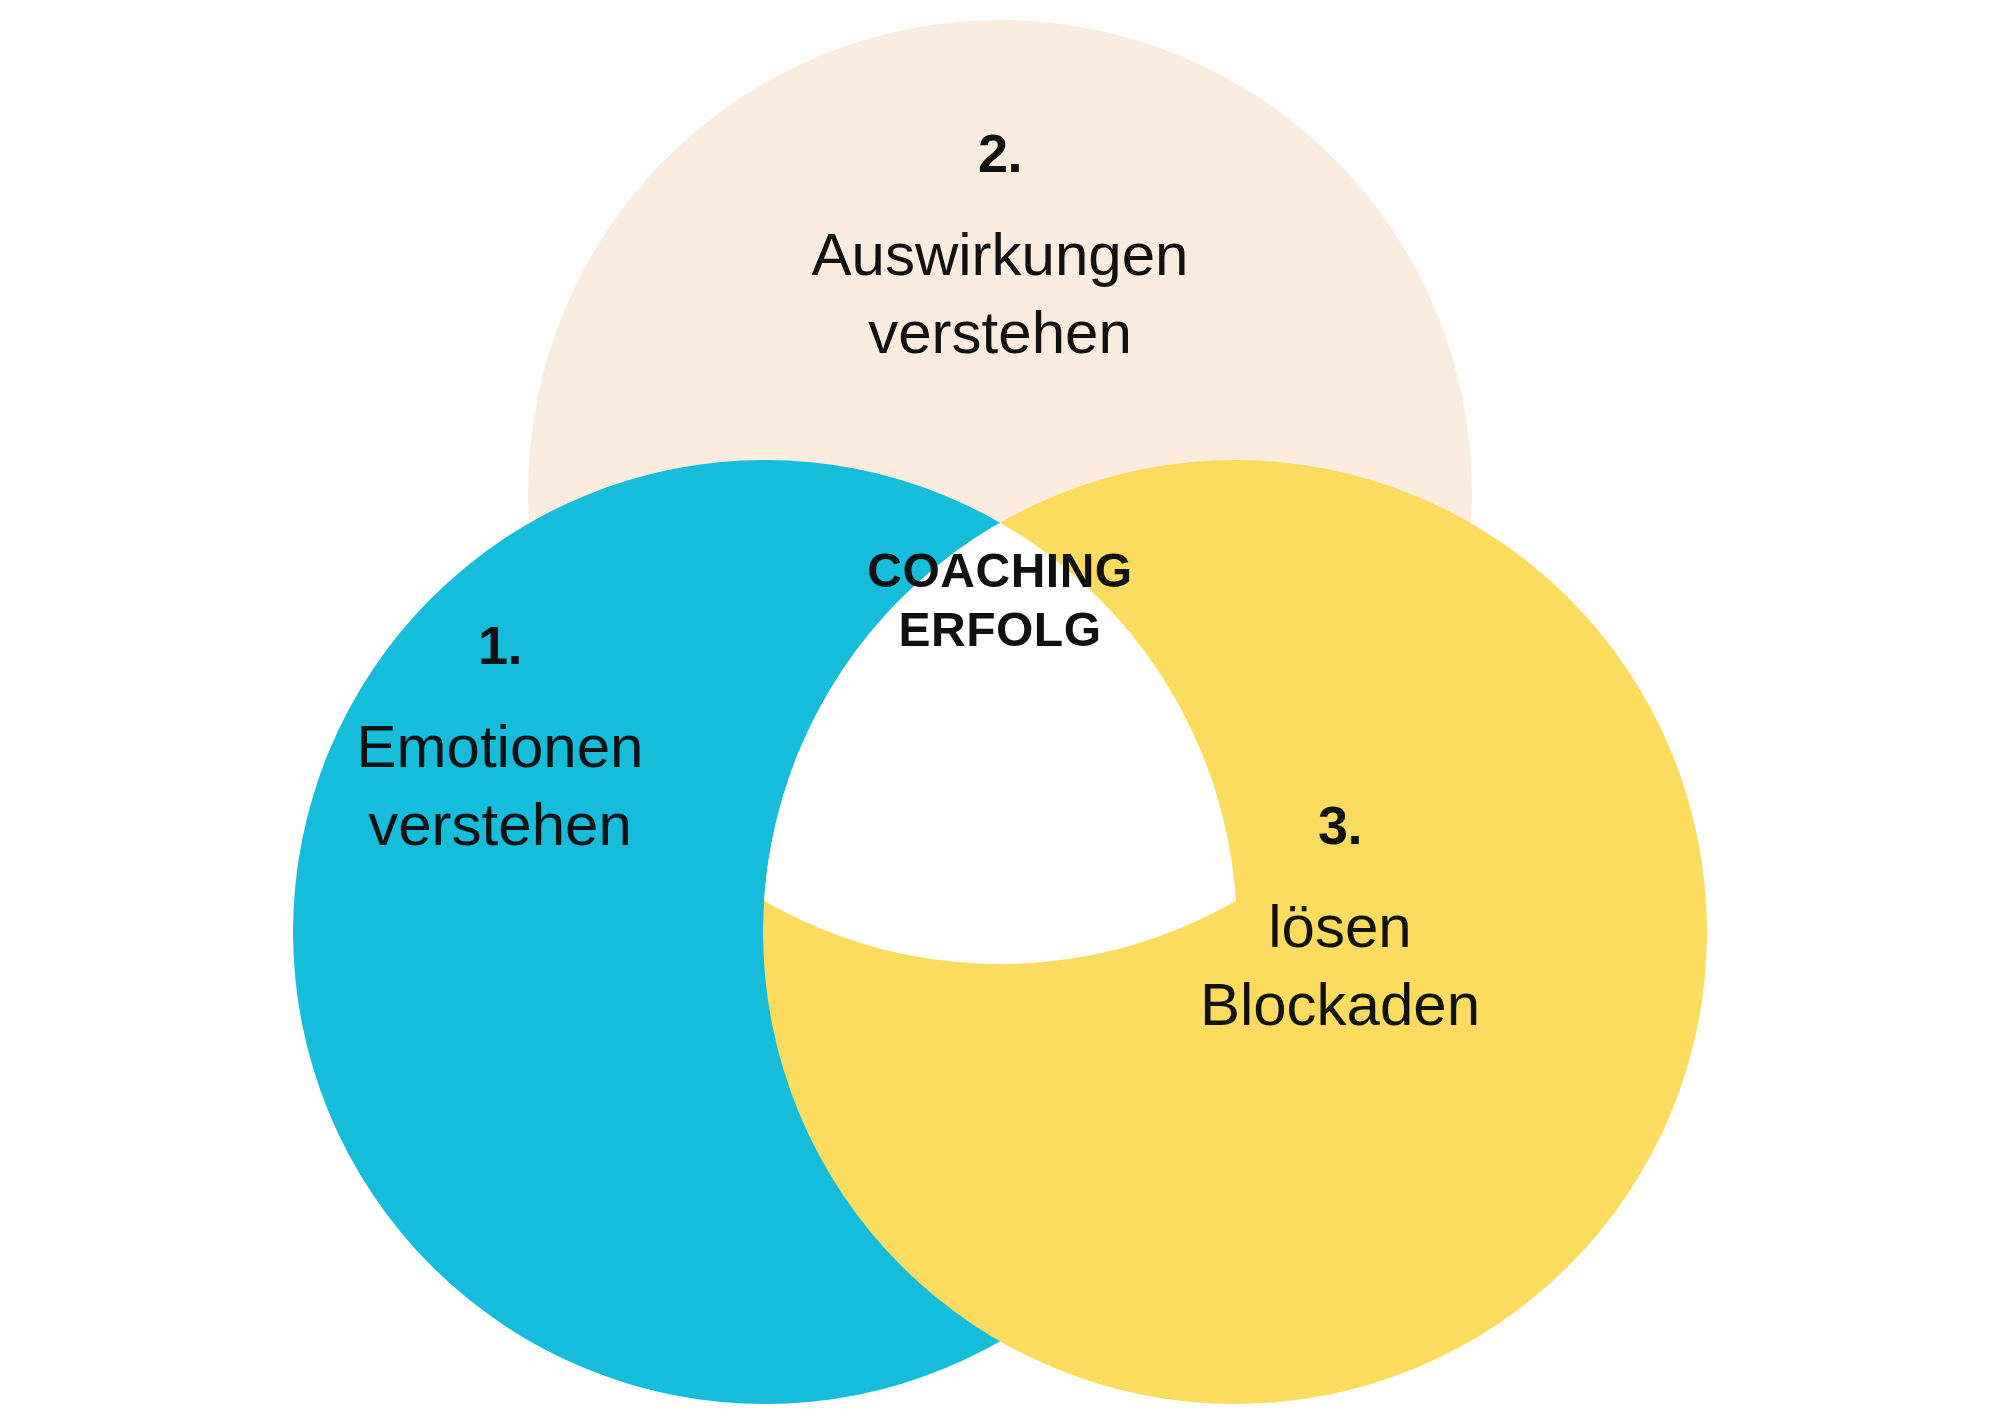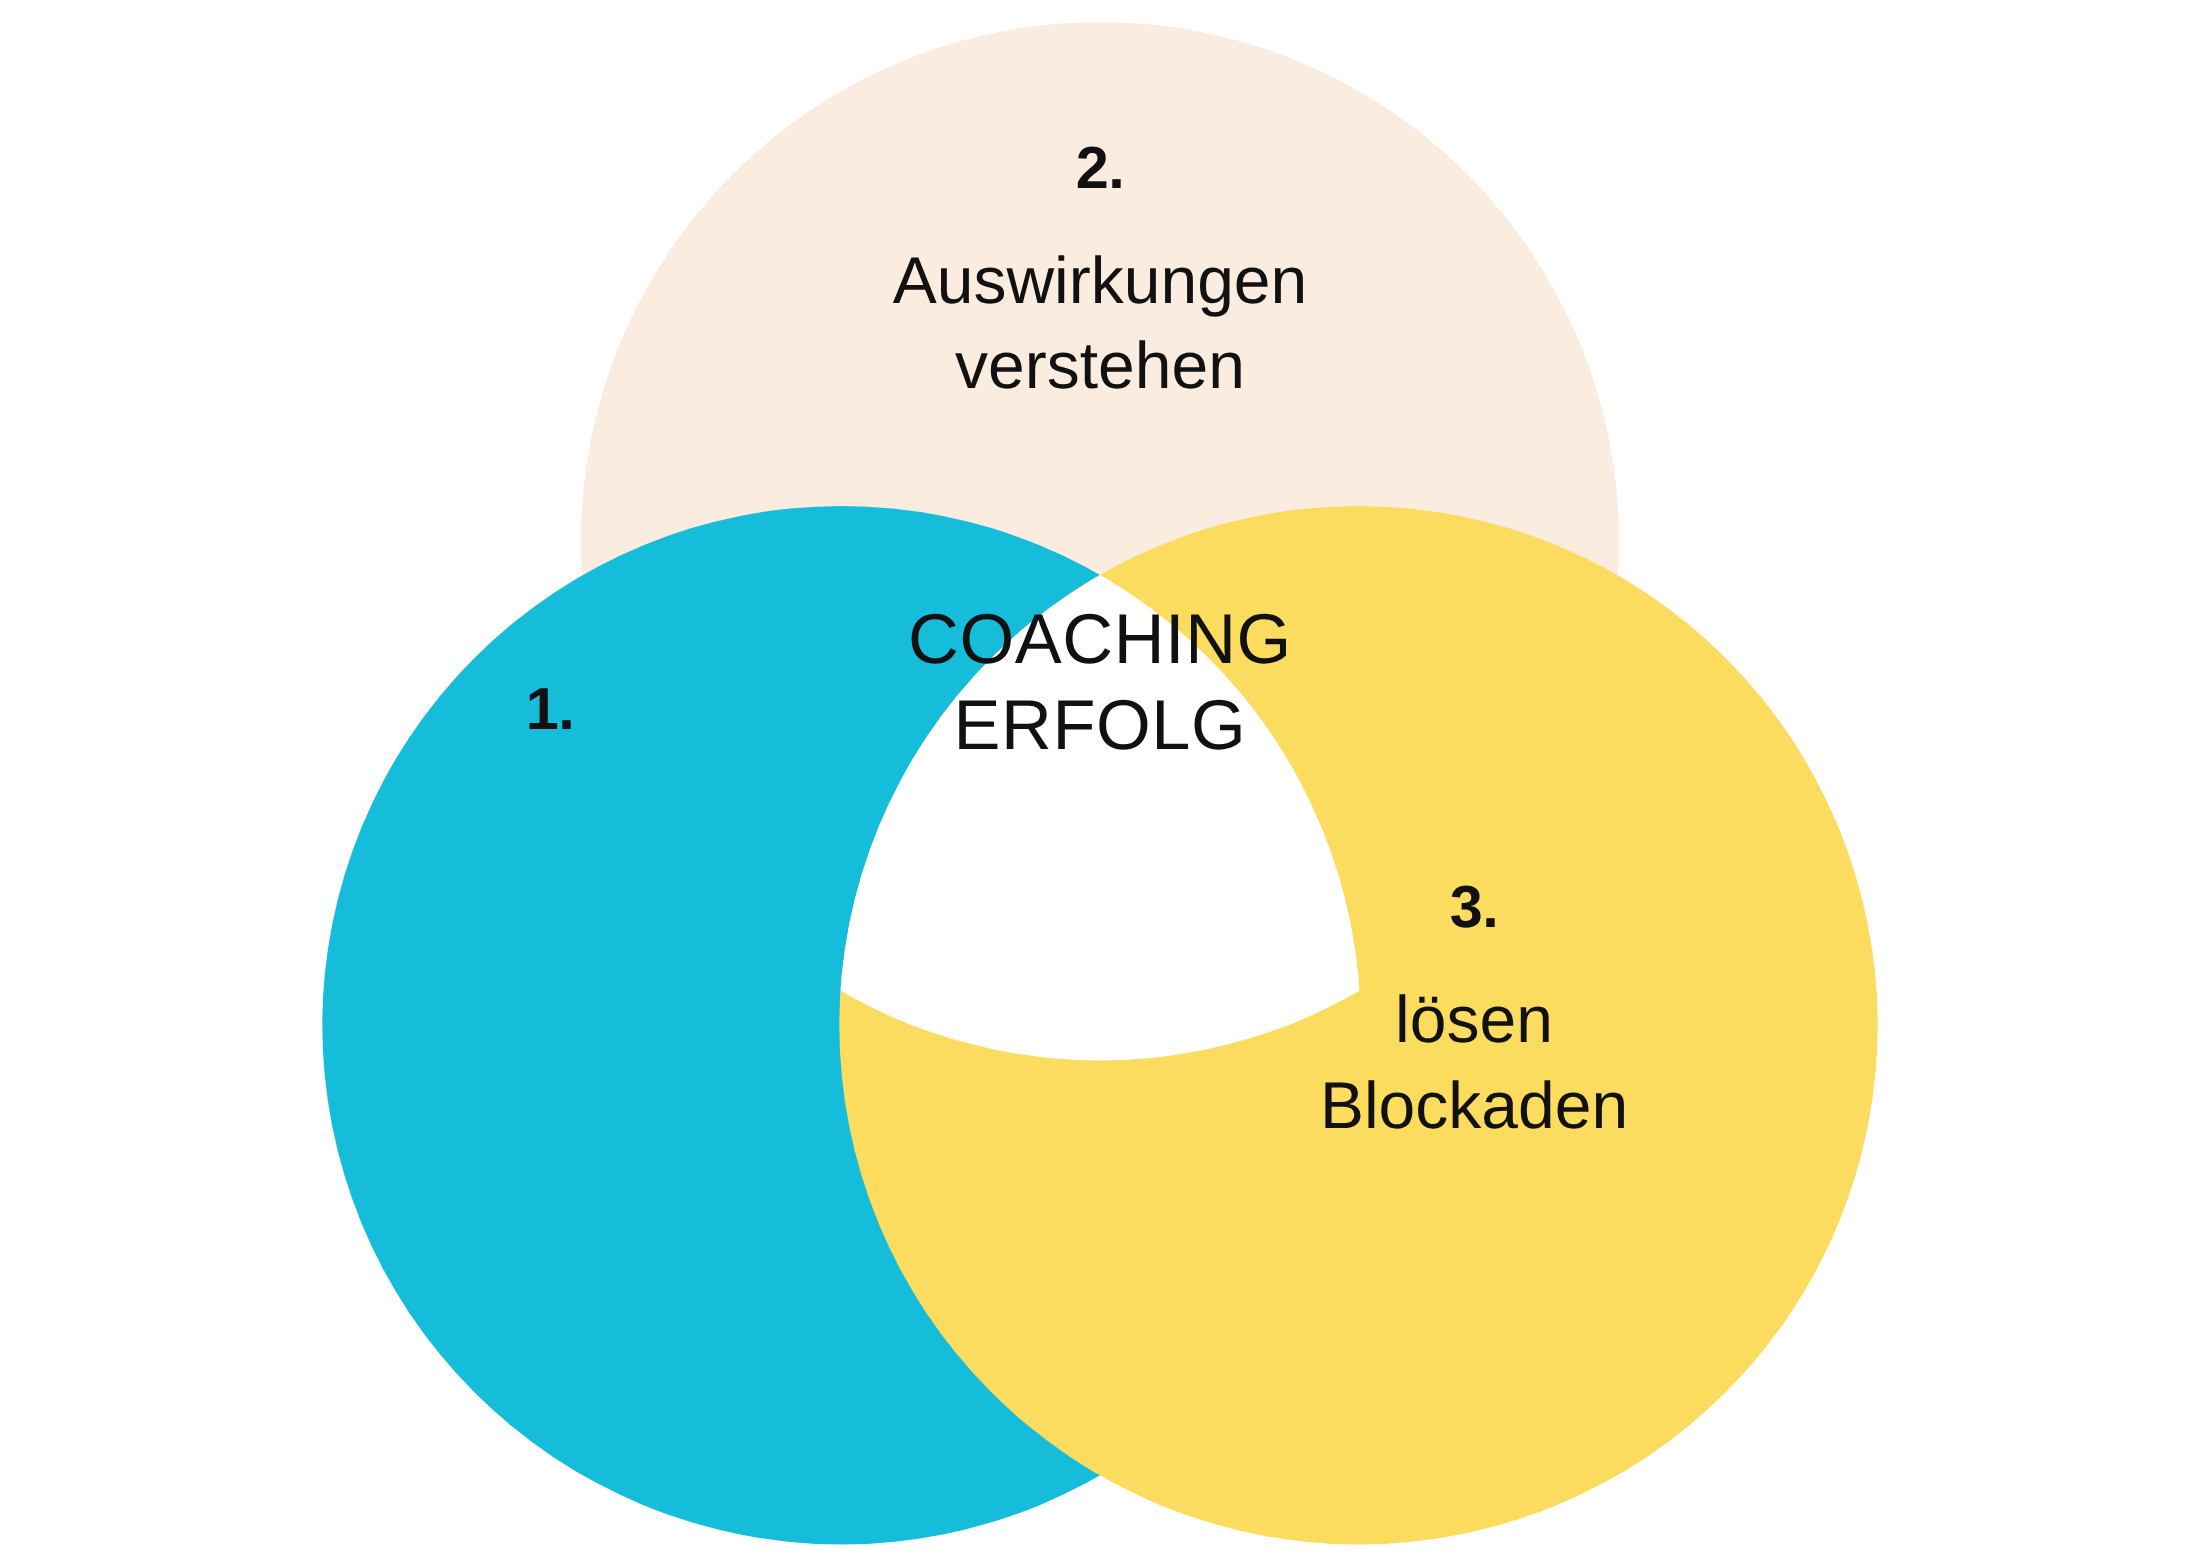--- a/index.html
+++ b/index.html
@@ -70,22 +70,22 @@
     top: 790px;
     width: 540px;
   }
   
   #label-center {
     left: 750px;
     top: 542px;
     width: 500px;
   }
   #label-center .center-text {
-    font-weight: normal;
-    font-size: 64px;
+    font-weight: bold;
+    font-size: 48px;
     letter-spacing: 0.5px;
     line-height: 1.22;
     display: block;
   }
   #label-center .center-text .line { display: block; }
 </style>
 </head>
 <body>
 
 <div id="venn-stage">
@@ -122,20 +122,24 @@
   <div class="venn-label" id="label-impact">
     <span class="label-index">2.</span>
     <span class="label-text">
       <span class="line">Auswirkungen</span>
       <span class="line">verstehen</span>
     </span>
   </div>
 
   <div class="venn-label" id="label-emotions">
     <span class="label-index">1.</span>
+    <span class="label-text">
+      <span class="line">Emotionen</span>
+      <span class="line">verstehen</span>
+    </span>
   </div>
 
   <div class="venn-label" id="label-blockades">
     <span class="label-index">3.</span>
     <span class="label-text">
       <span class="line">lösen</span>
       <span class="line">Blockaden</span>
     </span>
   </div>
 

